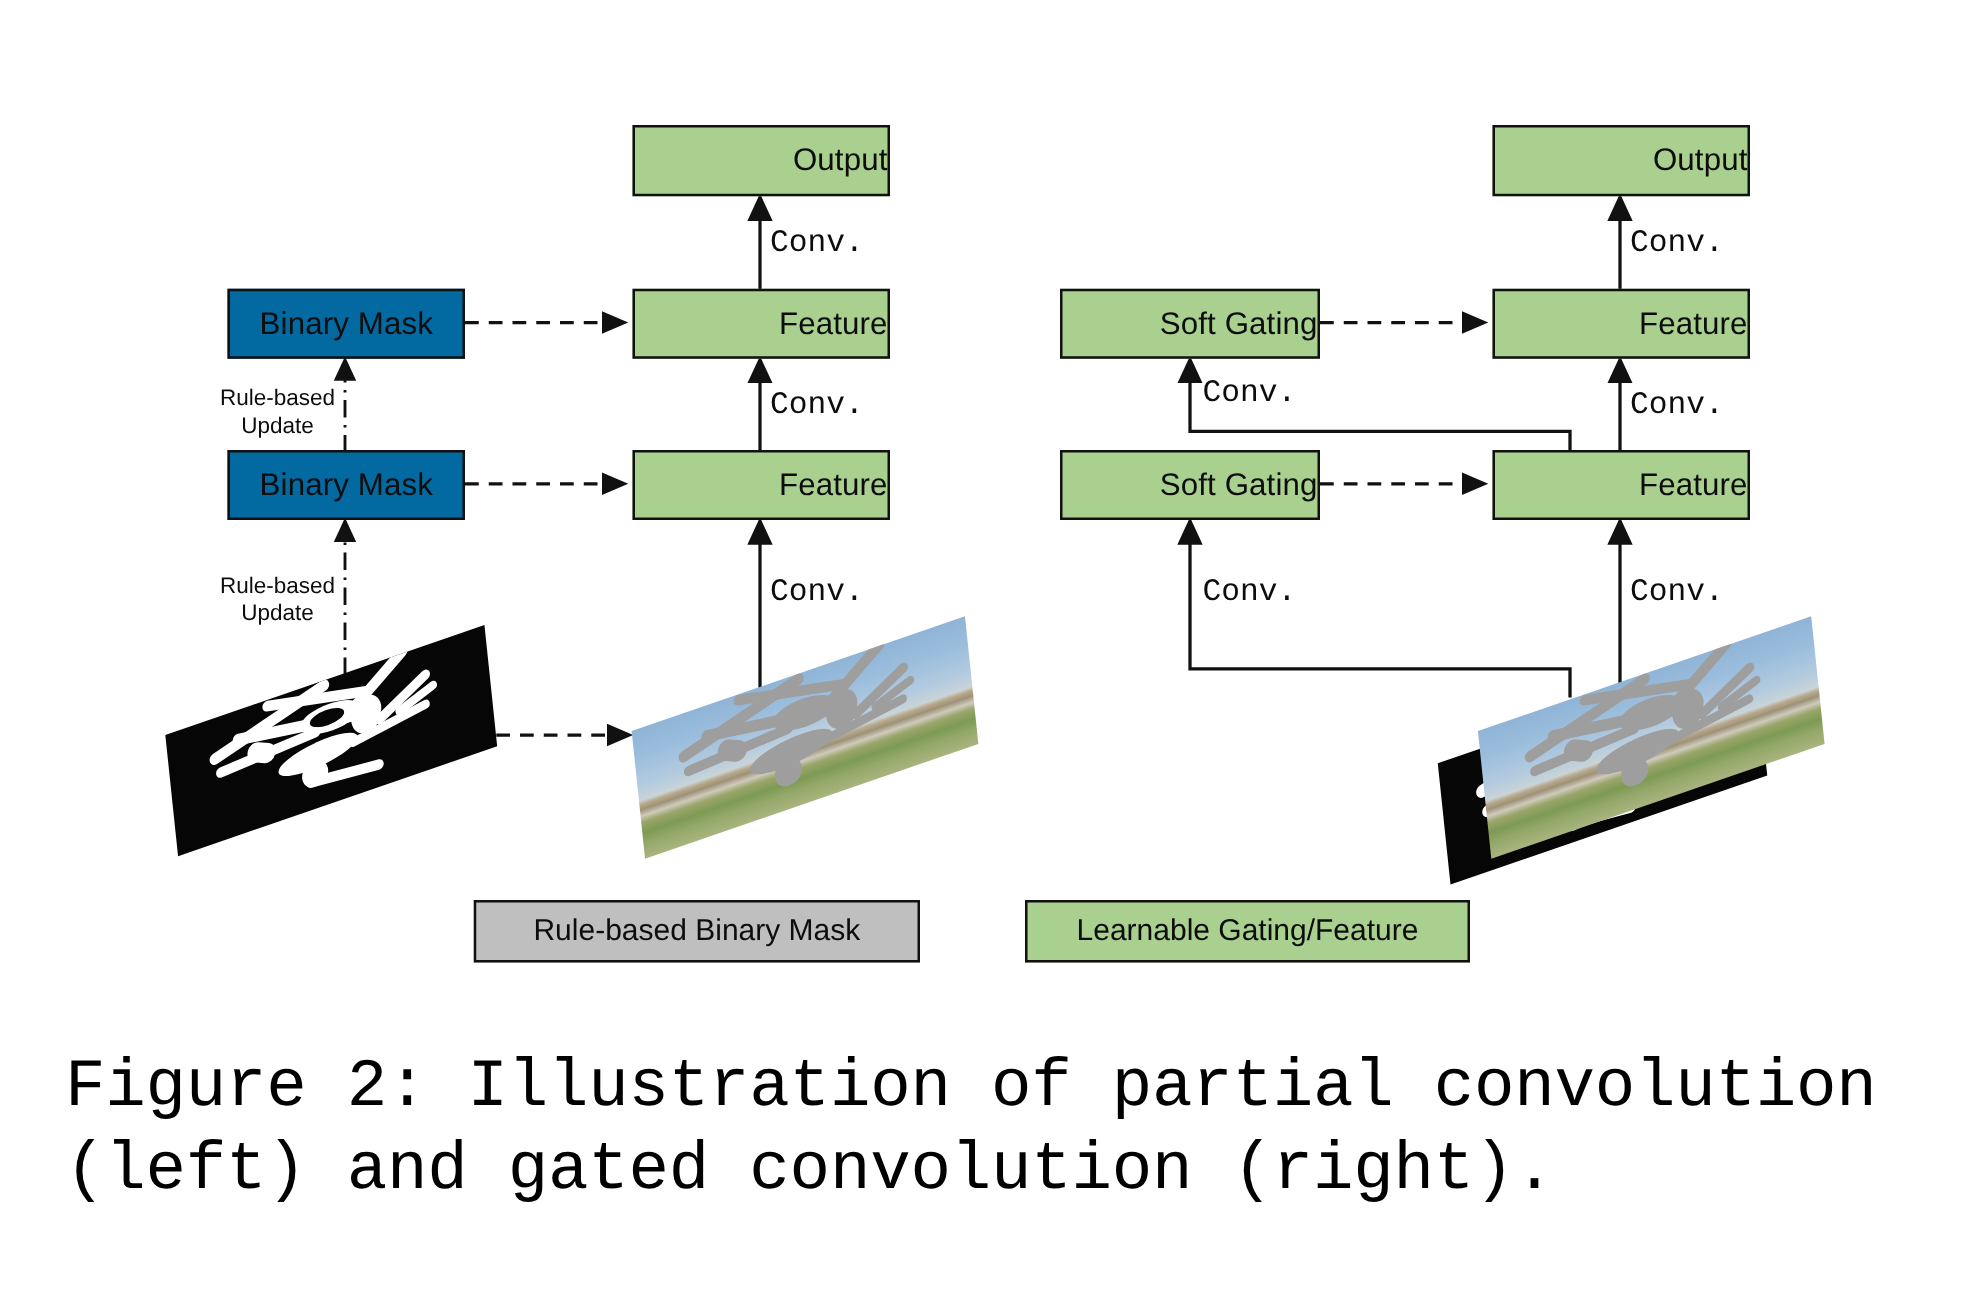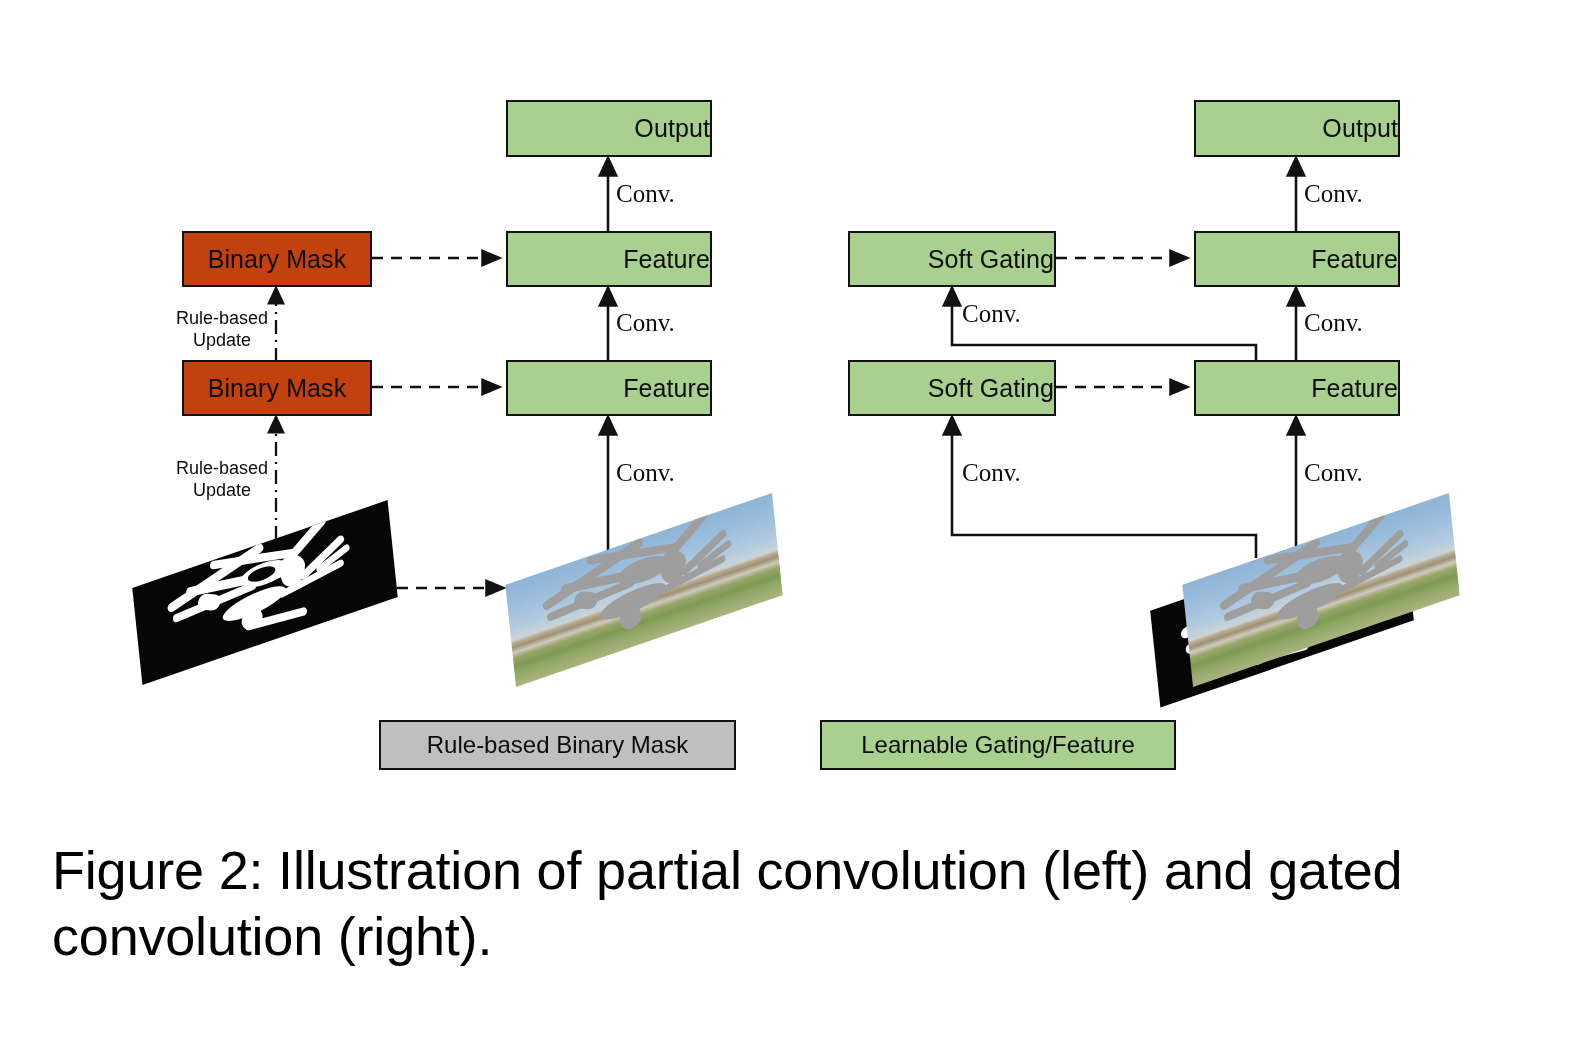--- a/index.html
+++ b/index.html
@@ -7,33 +7,33 @@
   body{width:1574px;height:1038px;font-family:"Liberation Sans",sans-serif;position:relative;overflow:hidden;}
   #figure{position:absolute;left:0;top:0;width:1574px;height:1038px;}
 
   .node{
     position:absolute;box-sizing:border-box;border:2.5px solid #111;
     display:flex;align-items:center;justify-content:center;
     font-family:"Liberation Sans",sans-serif;font-size:25px;color:#0d0d0d;
     letter-spacing:.1px;line-height:1;
   }
   .node.green{background:#a9d08e;justify-content:flex-end;}
-  .node.gray{background:#c2410c;}
+  .node.gray{background:#0369a1;}
 
   .legend-box{
     position:absolute;box-sizing:border-box;border:2.5px solid #111;
     display:flex;align-items:center;justify-content:center;
     font-size:24px;color:#0d0d0d;
   }
   .legend-box.gray{background:#bfbfbf;}
   .legend-box.green{background:#a9d08e;}
 
   .conv-label{
     position:absolute;font-size:25px;color:#0d0d0d;white-space:nowrap;
-    font-family:Liberation Serif, serif;
+    font-family:Liberation Mono, monospace;
   }
   .rule-label{
     position:absolute;font-size:18px;color:#0d0d0d;white-space:nowrap;
     text-align:center;line-height:1.22;
   }
 
   svg.wires{position:absolute;left:0;top:0;width:1574px;height:1038px;overflow:visible;pointer-events:none;}
 
   
   .plate{position:absolute;transform-origin:50% 50%;}
@@ -50,21 +50,21 @@
         #b9a98c 58%, #9d9277 62%, #cfcabc 67%,
         #9aa66a 72%, #7d9a53 80%, #93a86a 88%, #a9b47e 100%);
   }
 
   
   .strokes{position:absolute;left:0;top:0;width:100%;height:100%;}
   .strokes i{position:absolute;display:block;border-radius:60px;}
 
   .caption{
     position:absolute;left:52px;top:838px;width:1510px;
-    font-family:Liberation Sans, sans-serif;font-size:54px;line-height:1.22;
+    font-family:Liberation Mono, monospace;font-size:54px;line-height:1.22;
     color:#000;letter-spacing:-.2px;
   }
 </style>
 </head>
 <body>
 
 <div id="figure">
 
   <svg class="wires" viewBox="0 0 1574 1038">
     <defs>

